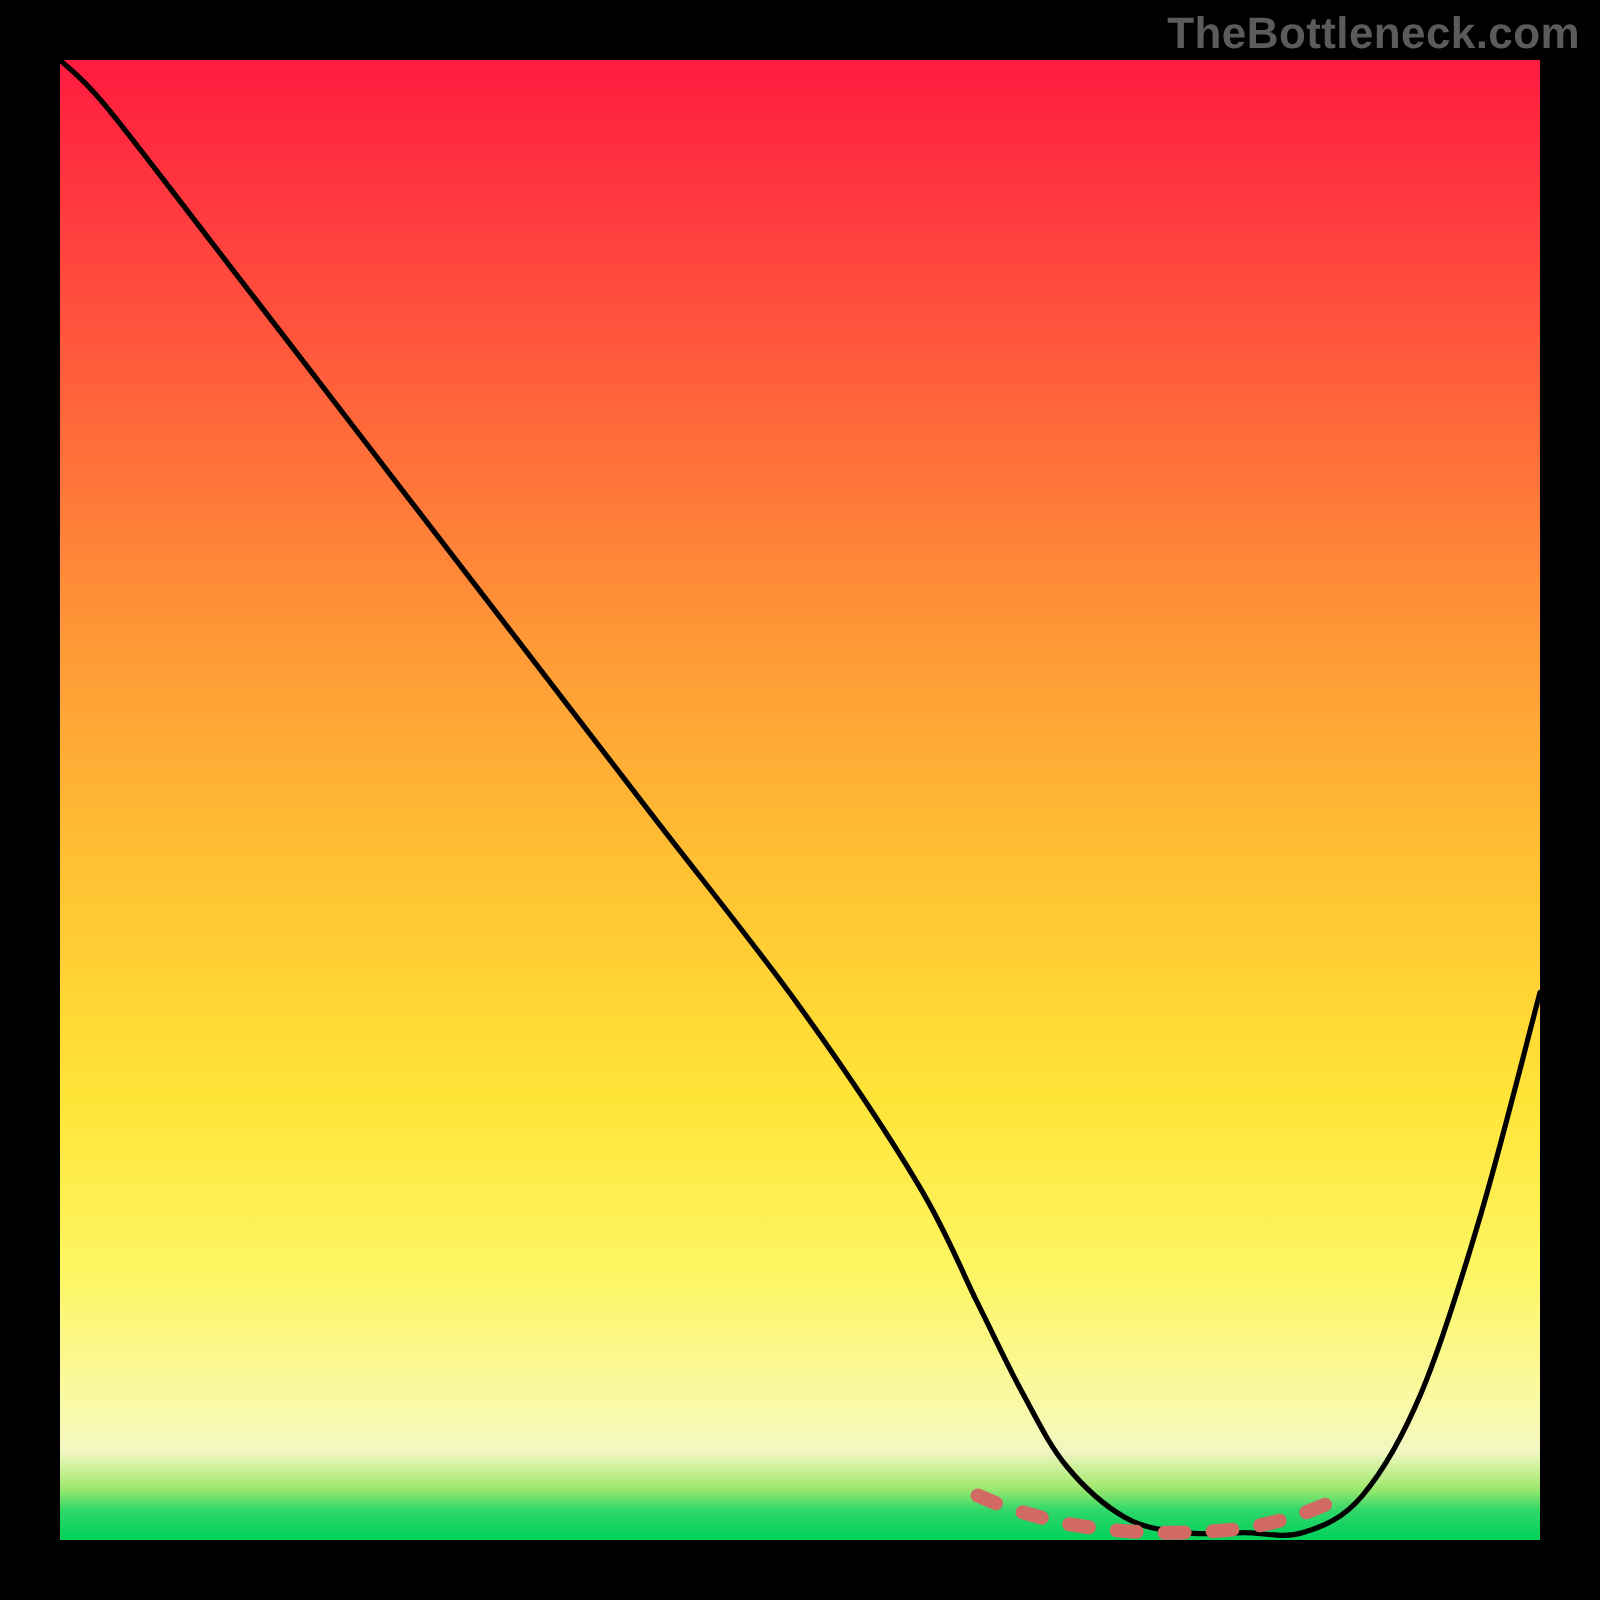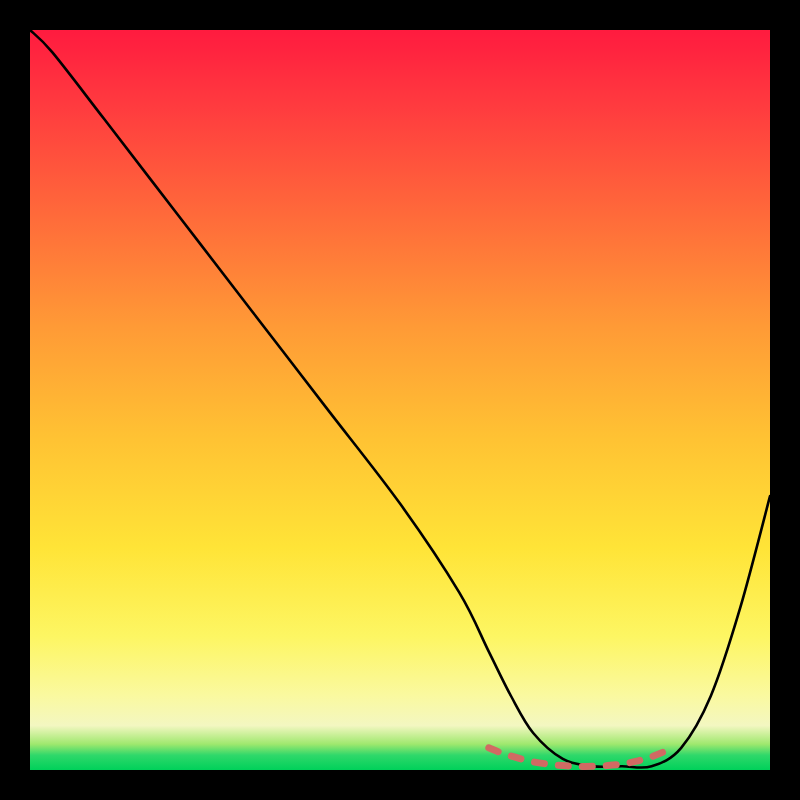--- a/index.html
+++ b/index.html
@@ -54,20 +54,21 @@
     top: 0;
     width: 740px;
     height: 740px;
     overflow: visible;
   }
 </style>
 </head>
 <body>
 
 <div class="chart-container">
+  <div class="watermark">TheBottleneck.com</div>
 
   <div class="plot-area">
     <svg class="curve" viewBox="0 0 740 740" preserveAspectRatio="none">
       <path id="main-curve" fill="none" stroke="#000" stroke-width="2.6" stroke-linecap="round" stroke-linejoin="round" d="M 0 0 C 3.6999999999999997 3.7000000000000077, 9.866666666666665 7.400000000000054, 22.2 22.200000000000045 C 34.53333333333333 37.000000000000036, 53.03333333333333 61.66666666666663, 74 88.79999999999995 C 94.96666666666667 115.93333333333328, 123.33333333333333 152.93333333333334, 148 185 C 172.66666666666666 217.06666666666666, 197.33333333333334 249.13333333333333, 222 281.2 C 246.66666666666666 313.26666666666665, 271.3333333333333 345.33333333333337, 296 377.40000000000003 C 320.6666666666667 409.4666666666667, 347.8 442.7666666666667, 370 473.6 C 392.2 504.43333333333334, 414.4 537.7333333333333, 429.2 562.4 C 444 587.0666666666666, 450.1666666666667 604.3333333333334, 458.8 621.6 C 467.43333333333334 638.8666666666667, 473.6 652.4333333333334, 481 666 C 488.4 679.5666666666666, 494.5666666666667 692.5166666666667, 503.20000000000005 703 C 511.83333333333337 713.4833333333333, 522.9333333333333 723.35, 532.8 728.9 C 542.6666666666666 734.4499999999999, 552.5333333333333 735.0666666666666, 562.4 736.3 C 572.2666666666667 737.5333333333333, 582.1333333333333 736.3, 592 736.3 C 601.8666666666667 736.3, 611.7333333333333 739.3833333333333, 621.6 736.3 C 631.4666666666667 733.2166666666666, 641.3333333333334 729.5166666666667, 651.2 717.8 C 661.0666666666667 706.0833333333333, 670.9333333333334 689.4333333333333, 680.8000000000001 666 C 690.6666666666667 642.5666666666667, 700.5333333333333 610.5, 710.4 577.2 C 720.2666666666667 543.9000000000001, 735.0666666666666 484.7, 740 466.2"></path>
       <path id="optimal-band" fill="none" stroke="#d16a63" stroke-width="7" stroke-linecap="round" stroke-linejoin="round" stroke-dasharray="10 14" d="M 458.8 717.8 C 461.26666666666665 718.7866666666666, 468.6666666666667 721.9933333333333, 473.6 723.72 C 478.53333333333336 725.4466666666667, 483.4666666666667 726.8033333333333, 488.40000000000003 728.16 C 493.33333333333337 729.5166666666667, 498.2666666666667 730.8733333333333, 503.20000000000005 731.86 C 508.1333333333334 732.8466666666667, 513.0666666666667 733.4633333333334, 518 734.08 C 522.9333333333333 734.6966666666667, 527.8666666666666 735.1899999999999, 532.8 735.56 C 537.7333333333333 735.93, 542.6666666666667 736.1766666666666, 547.6 736.3 C 552.5333333333333 736.4233333333333, 557.4666666666667 736.4233333333333, 562.4 736.3 C 567.3333333333333 736.1766666666666, 572.2666666666667 735.93, 577.2 735.56 C 582.1333333333334 735.1899999999999, 587.0666666666667 734.82, 592 734.08 C 596.9333333333333 733.34, 601.8666666666666 732.3533333333334, 606.8 731.12 C 611.7333333333333 729.8866666666667, 616.6666666666667 728.4066666666666, 621.6 726.68 C 626.5333333333333 724.9533333333333, 633.9333333333333 721.7466666666667, 636.4 720.76"></path>
     </svg>
   </div>
 </div>
 
 </body></html>

